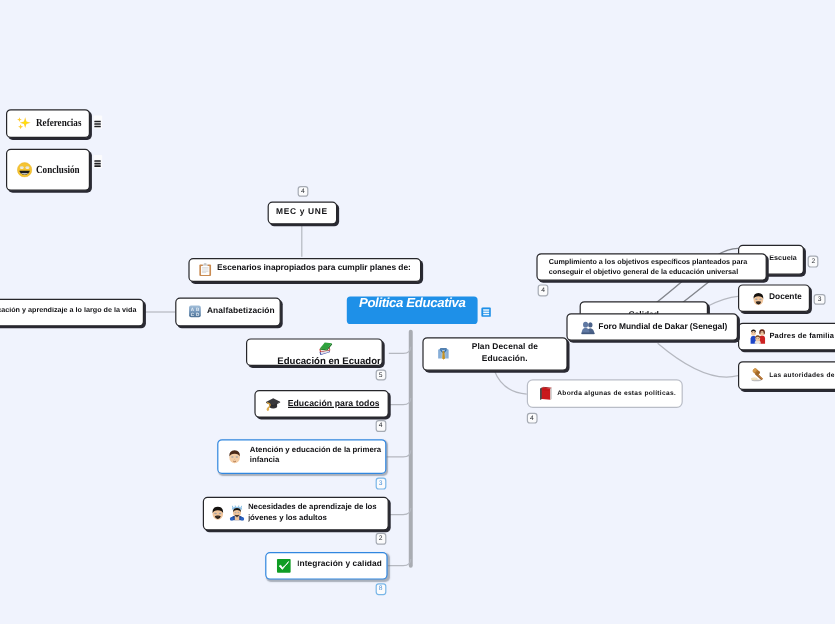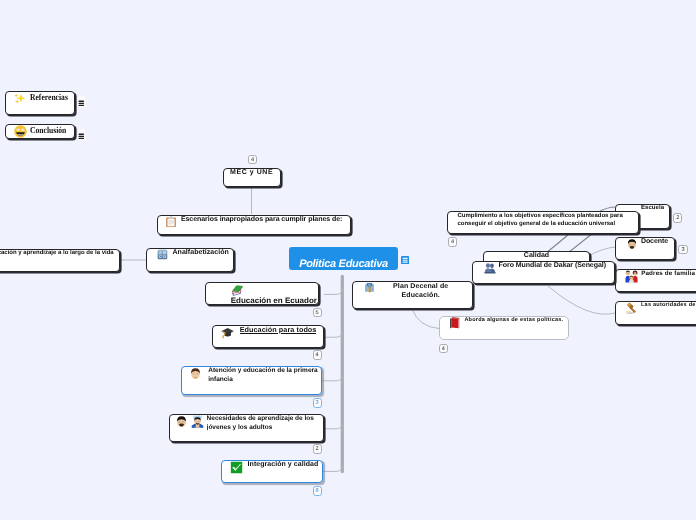--- a/index.html
+++ b/index.html
@@ -3,34 +3,34 @@
 <meta charset="utf-8">
 <title>Mind Map</title>
 <style>
   html,body{margin:0;padding:0;}
   body{width:696px;height:520px;overflow:hidden;background:#f0f3fd;
        font-family:"Liberation Sans",sans-serif;-webkit-font-smoothing:antialiased;text-rendering:geometricPrecision;}
   #stage{position:relative;opacity:0.999;width:696px;height:520px;overflow:hidden;}
   #links{position:absolute;left:0;top:0;width:696px;height:520px;}
 
   .node{position:absolute;background:#ffffff;border:1.7px solid #26262a;border-radius:4px;
-        box-sizing:border-box;display:flex;align-items:flex-start;
+        box-sizing:border-box;display:flex;align-items:center;
         box-shadow:1.6px 1.6px 0px 0px #2a2a33;}
   .node.sel{border-color:#3187e0;box-shadow:1.2px 1.2px 1px 0px rgba(110,118,132,.55);}
   .node.plain{border:1px solid #b9bdc7;box-shadow:none;border-radius:5px;}
   .node .ico{flex:none;display:block;}
   .node .lbl{font-weight:bold;color:#111114;line-height:1.22;overflow:hidden;}
   .node{overflow:hidden;}
 
   .badge{position:absolute;background:#fbfbfc;border:1.1px solid #a6abb4;border-radius:2.6px;
          font-size:5.6px;color:#2b2e34;text-align:center;width:9.2px;height:9.6px;line-height:9.4px;
          box-sizing:border-box;font-weight:normal;}
   .badge.sel{border-color:#79b6e8;color:#4b92d8;}
 
-  .central{position:absolute;background:#1e90e8;border-radius:3px;display:flex;align-items:flex-end;
+  .central{position:absolute;background:#1e90e8;border-radius:3px;display:flex;align-items:flex-start;
            justify-content:center;box-sizing:border-box;}
   .central .ctxt{color:#fff;font-weight:bold;font-style:italic;font-size:11px;letter-spacing:-0.3px;white-space:nowrap;}
 
   .hmenu{position:absolute;display:block;overflow:visible;}
 
   .bluemenu{position:absolute;display:block;}
 </style>
 </head>
 <body>
 
@@ -52,21 +52,21 @@
   </svg>
   <div class="node" style="left:4.8px;top:90.8px;width:70.5px;height:24px;padding-left:8px;">
   <svg class="ico" style="margin-right:3px;" width="13" height="13" viewBox="0 0 16 16">
 <path d="M8.6 2.2 L9.9 6.4 L14.2 7.7 L9.9 9.0 L8.6 13.2 L7.3 9.0 L3.0 7.7 L7.3 6.4 Z" fill="#fc3"></path>
 <path d="M8.6 4.6 L9.35 7.1 L11.9 7.7 L9.35 8.3 L8.6 10.8 L7.85 8.3 L5.3 7.7 L7.85 7.1 Z" fill="#ffe600"></path>
 <path d="M2.7 2.0 L3.35 3.8 L5.1 4.45 L3.35 5.1 L2.7 6.9 L2.05 5.1 L0.3 4.45 L2.05 3.8 Z" fill="#fc3"></path>
 <path d="M3.9 9.3 L4.6 11.2 L6.5 11.9 L4.6 12.6 L3.9 14.5 L3.2 12.6 L1.3 11.9 L3.2 11.2 Z" fill="#fc3"></path>
 </svg>
   <span class="lbl" style="font-family:'Liberation Serif',serif;font-size:9px;display:inline-block;transform:scaleX(0.845);transform-origin:left center;white-space:nowrap;">Referencias</span>
   </div>
-  <div class="node" style="left:4.8px;top:123.8px;width:70.5px;height:15px;padding-left:8px;">
+  <div class="node" style="left:4.8px;top:123.8px;width:70.5px;height:35px;padding-left:8px;">
   <svg class="ico" style="margin-right:3px;" width="13" height="13" viewBox="0 0 16 16">
 <circle cx="8" cy="8" r="7.4" fill="#f5c433"></circle>
 <circle cx="8" cy="8" r="7.4" fill="none" stroke="#e8b11f" stroke-width=".5"></circle>
 <path d="M2.6 9.0 L13.4 9.0 A5.6 5.6 0 0 1 2.6 9.0 Z" fill="#1b1b1b"></path>
 <path d="M3.6 11.0 Q8 14.6 12.4 11.0 Q8 12.2 3.6 11.0 Z" fill="#f3f3f3"></path>
 <rect x="3.2" y="4.6" width="3.9" height="2.5" rx="1.1" fill="#f0efe6"></rect>
 <rect x="8.9" y="4.6" width="3.9" height="2.5" rx="1.1" fill="#f0efe6"></rect>
 <path d="M3.2 5.6 Q5.15 4.0 7.1 5.6" fill="none" stroke="#d9d8cd" stroke-width=".7"></path>
 <path d="M8.9 5.6 Q10.85 4.0 12.8 5.6" fill="none" stroke="#d9d8cd" stroke-width=".7"></path>
 </svg>

